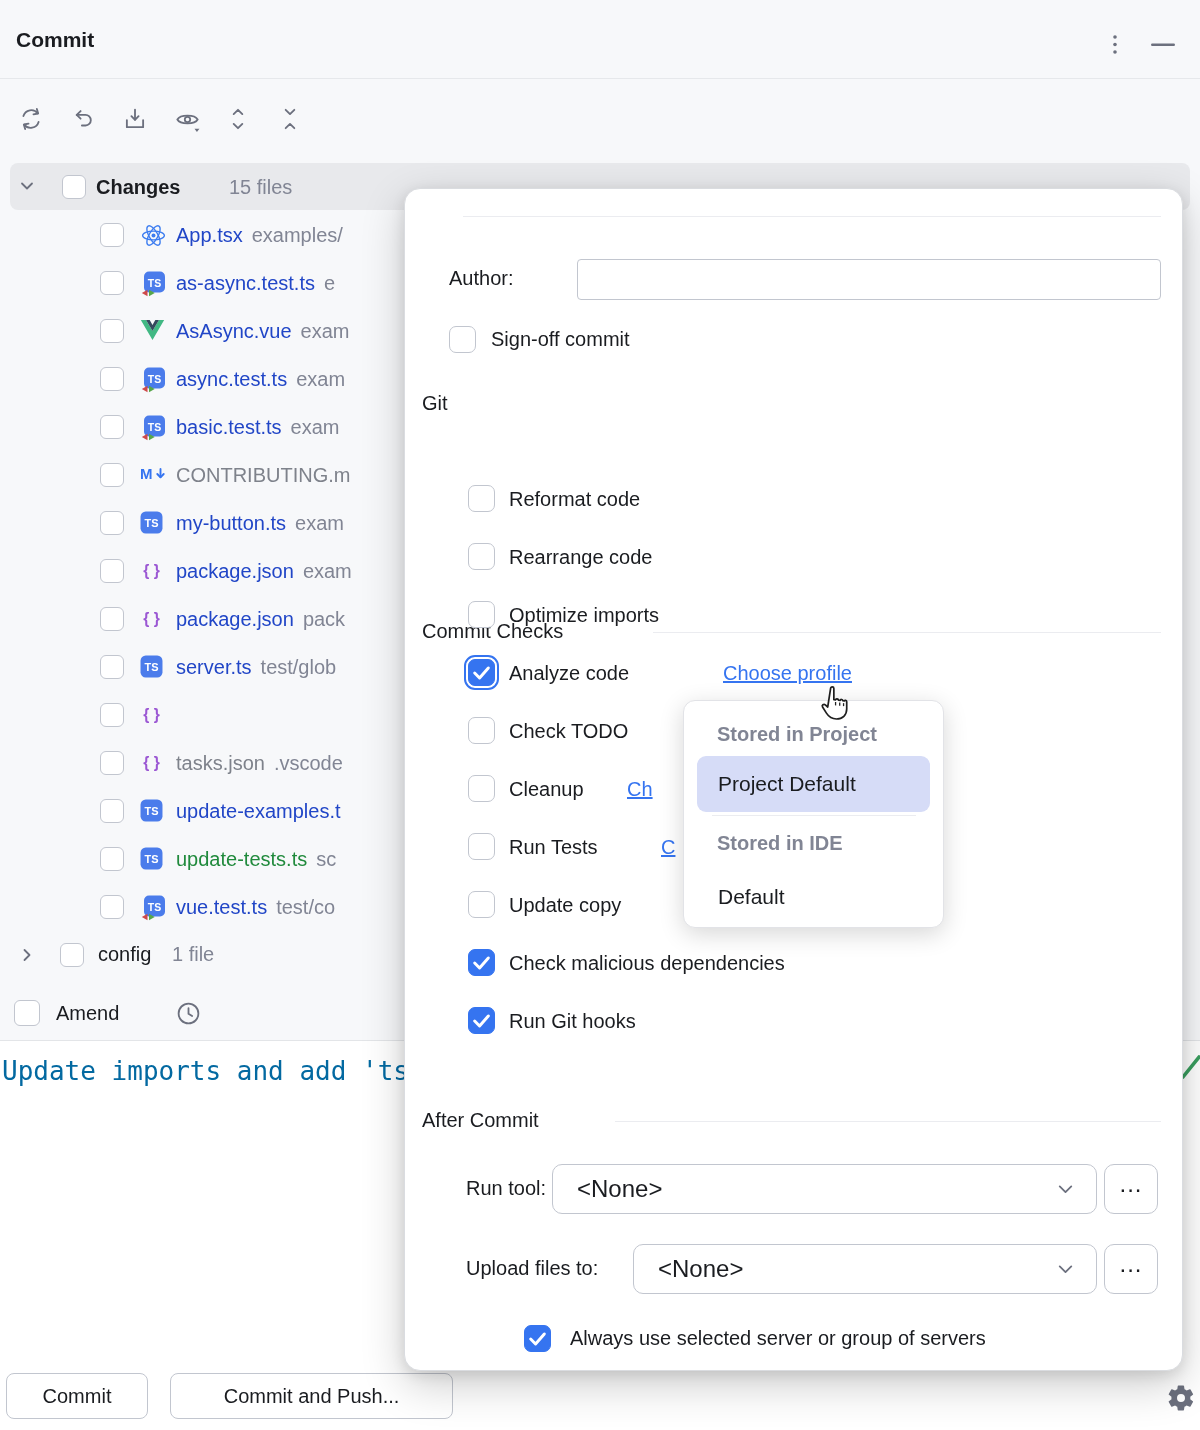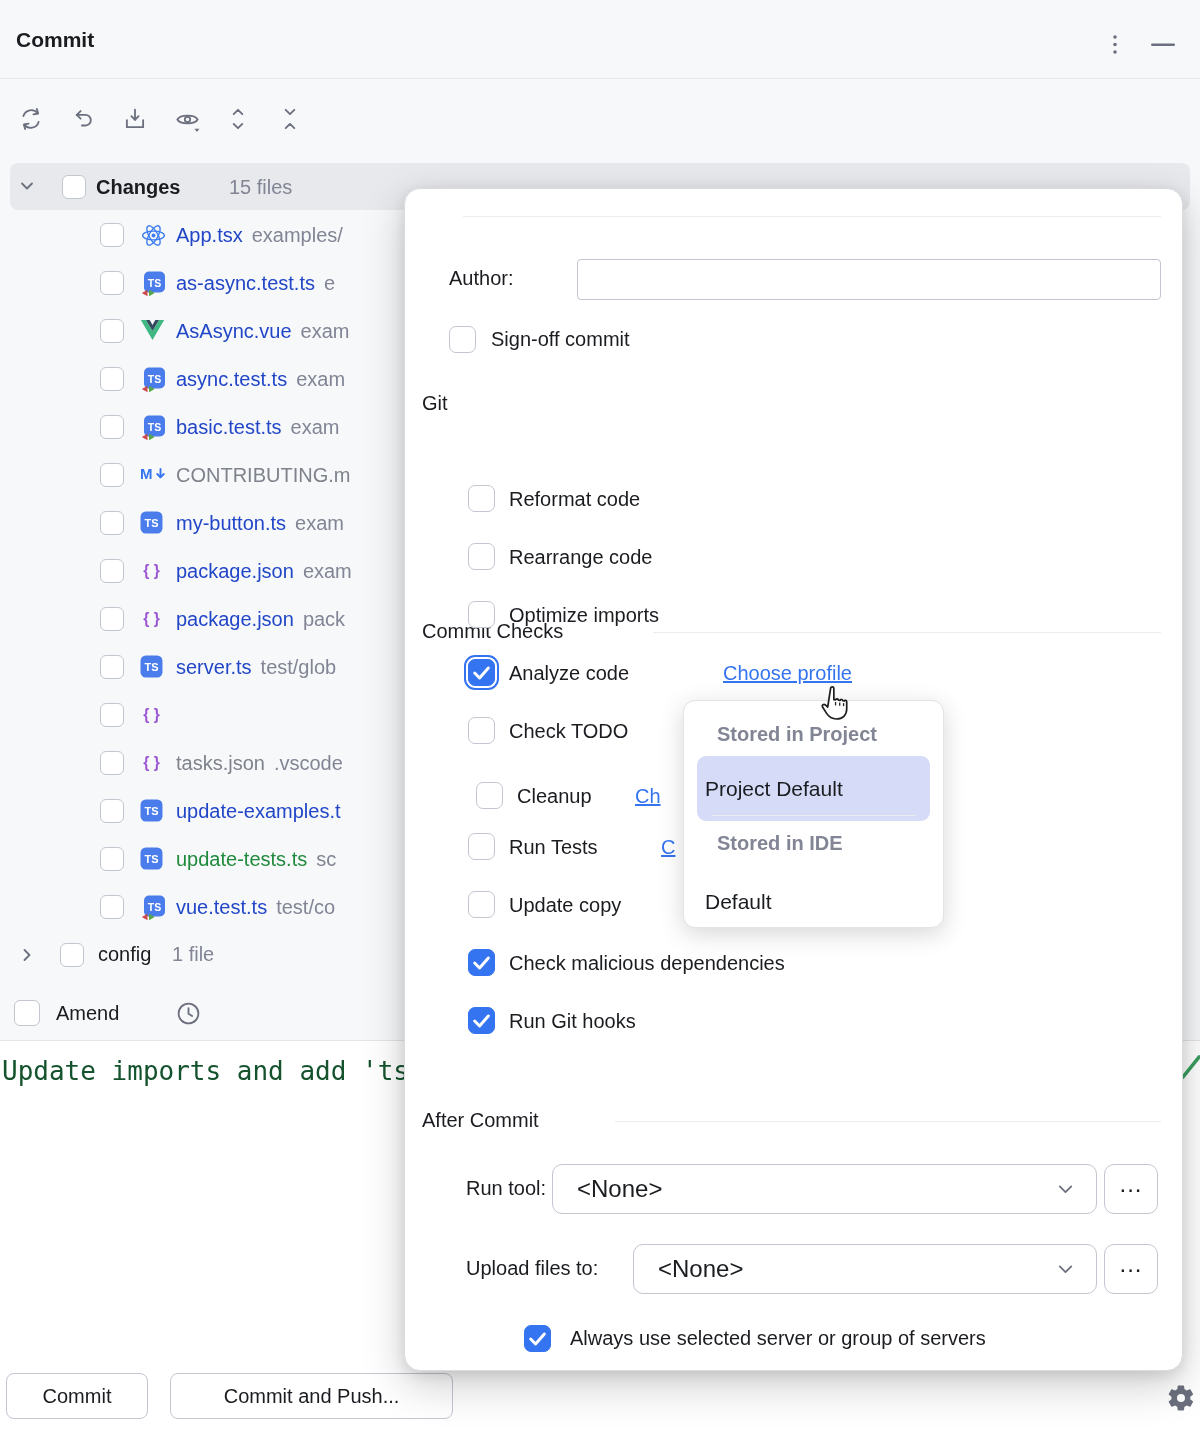--- a/index.html
+++ b/index.html
@@ -30,21 +30,21 @@
   .file-row .cb{left:100px;top:12px;width:24px;height:24px}
   .file-icon{position:absolute;left:140px;top:12px;width:26px;height:28px}
   .fname{position:absolute;left:176px;line-height:48px;font-size:20px;white-space:nowrap}
   .fpath{color:#818594;margin-left:9px;font-size:20px}
   .c-modified{color:#2146C7}
   .c-added{color:#208A3C}
   .c-unversioned{color:#7E828B}
 
   
   .msg-area{position:absolute;left:0;top:1041px;width:1200px;height:389px;background:#FFFFFF}
-  .msg-text{position:absolute;left:2px;top:1056px;font-family:"DejaVu Sans Mono",monospace;font-size:26px;color:#14532d;white-space:pre}
+  .msg-text{position:absolute;left:2px;top:1056px;font-family:"DejaVu Sans Mono",monospace;font-size:26px;color:#0369a1;white-space:pre}
   .footer-btn{position:absolute;top:1373px;height:46px;background:#fff;border:1.5px solid #C2C6CF;border-radius:8px;
               font-size:20px;color:#1A1C20;display:flex;align-items:center;justify-content:center;cursor:pointer;font-family:inherit}
 
   
   .popup{position:absolute;left:404px;top:188px;width:779px;height:1183px;background:#fff;border:1px solid #DADCE0;
          border-radius:16px;box-shadow:0 4px 14px rgba(0,0,0,.10),0 14px 44px rgba(0,0,0,.20);z-index:10}
   .sec-title{position:absolute;font-size:20px;color:#1A1C20}
   .sec-line{position:absolute;height:1px;background:#EBECF0}
   .plabel{position:absolute;font-size:20px;color:#1A1C20;white-space:nowrap}
   .author-input{position:absolute;left:172px;top:70px;width:584px;height:41px;border:1.5px solid #C2C6CF;border-radius:4px;
@@ -57,22 +57,22 @@
   .combo{position:absolute;height:50px;background:#fff;border:1.5px solid #C2C6CF;border-radius:10px;cursor:pointer}
   .combo .val{position:absolute;left:24px;top:0;line-height:47px;font-size:24px}
   .combo .chev{position:absolute;right:20px;top:14px}
   .more-btn{position:absolute;left:699px;width:54px;height:50px;background:#fff;border:1.5px solid #C2C6CF;border-radius:10px;
             cursor:pointer;display:flex;align-items:center;justify-content:center;font-size:24px;letter-spacing:1px;padding-bottom:10px}
 
   
   .dropdown{position:absolute;left:683px;top:700px;width:261px;height:228px;background:#fff;border:1px solid #E2E3E7;
             border-radius:12px;box-shadow:0 6px 24px rgba(0,0,0,.16);z-index:30}
   .dd-header{position:absolute;left:33px;font-size:20px;font-weight:bold;color:#818594;white-space:nowrap}
-  .dd-item{position:absolute;left:13px;width:233px;height:65px;border-radius:9px;cursor:pointer;font-size:21px;
-           display:flex;align-items:center;padding-left:8px;white-space:nowrap}
+  .dd-item{position:absolute;left:13px;width:233px;height:56px;border-radius:9px;cursor:pointer;font-size:21px;
+           display:flex;align-items:center;padding-left:21px;white-space:nowrap}
   .dd-item.selected{background:#D6DCF7}
   .dd-line{position:absolute;left:28px;width:204px;height:1px;background:#EBECF0}
 
   .cursor{position:absolute;left:816px;top:684px;width:40px;height:40px;z-index:50;pointer-events:none}
   .green-check{position:absolute;left:1172px;top:1052px;z-index:5}
   .gear{position:absolute;left:1166px;top:1383px;width:30px;height:30px;cursor:pointer;z-index:2}
 </style>
 </head>
 <body>
 
@@ -388,21 +388,21 @@
             <polyline points="5,11.5 9.3,15.8 17,7" fill="none" stroke="#fff" stroke-width="2.6" stroke-linecap="round" stroke-linejoin="round"></polyline>
           </svg>
         </span>
         <span class="check-label">Analyze code</span>
         <span class="plink" style="left: 318px;">Choose profile</span>
       </div>
       <div class="check-row" style="top: 232px;">
         <span class="cb"></span>
         <span class="check-label">Check TODO</span>
       </div>
-      <div class="check-row" style="top: 297px; margin-left: 8px;">
+      <div class="check-row" style="top: 290px;">
         <span class="cb"></span>
         <span class="check-label">Cleanup</span>
         <span class="plink" style="left: 222px;">Ch</span>
       </div>
       <div class="check-row" style="top: 348px;">
         <span class="cb"></span>
         <span class="check-label">Run Tests</span>
         <span class="plink" style="left: 256px;">C</span>
       </div>
       <div class="check-row" style="top: 406px;">

